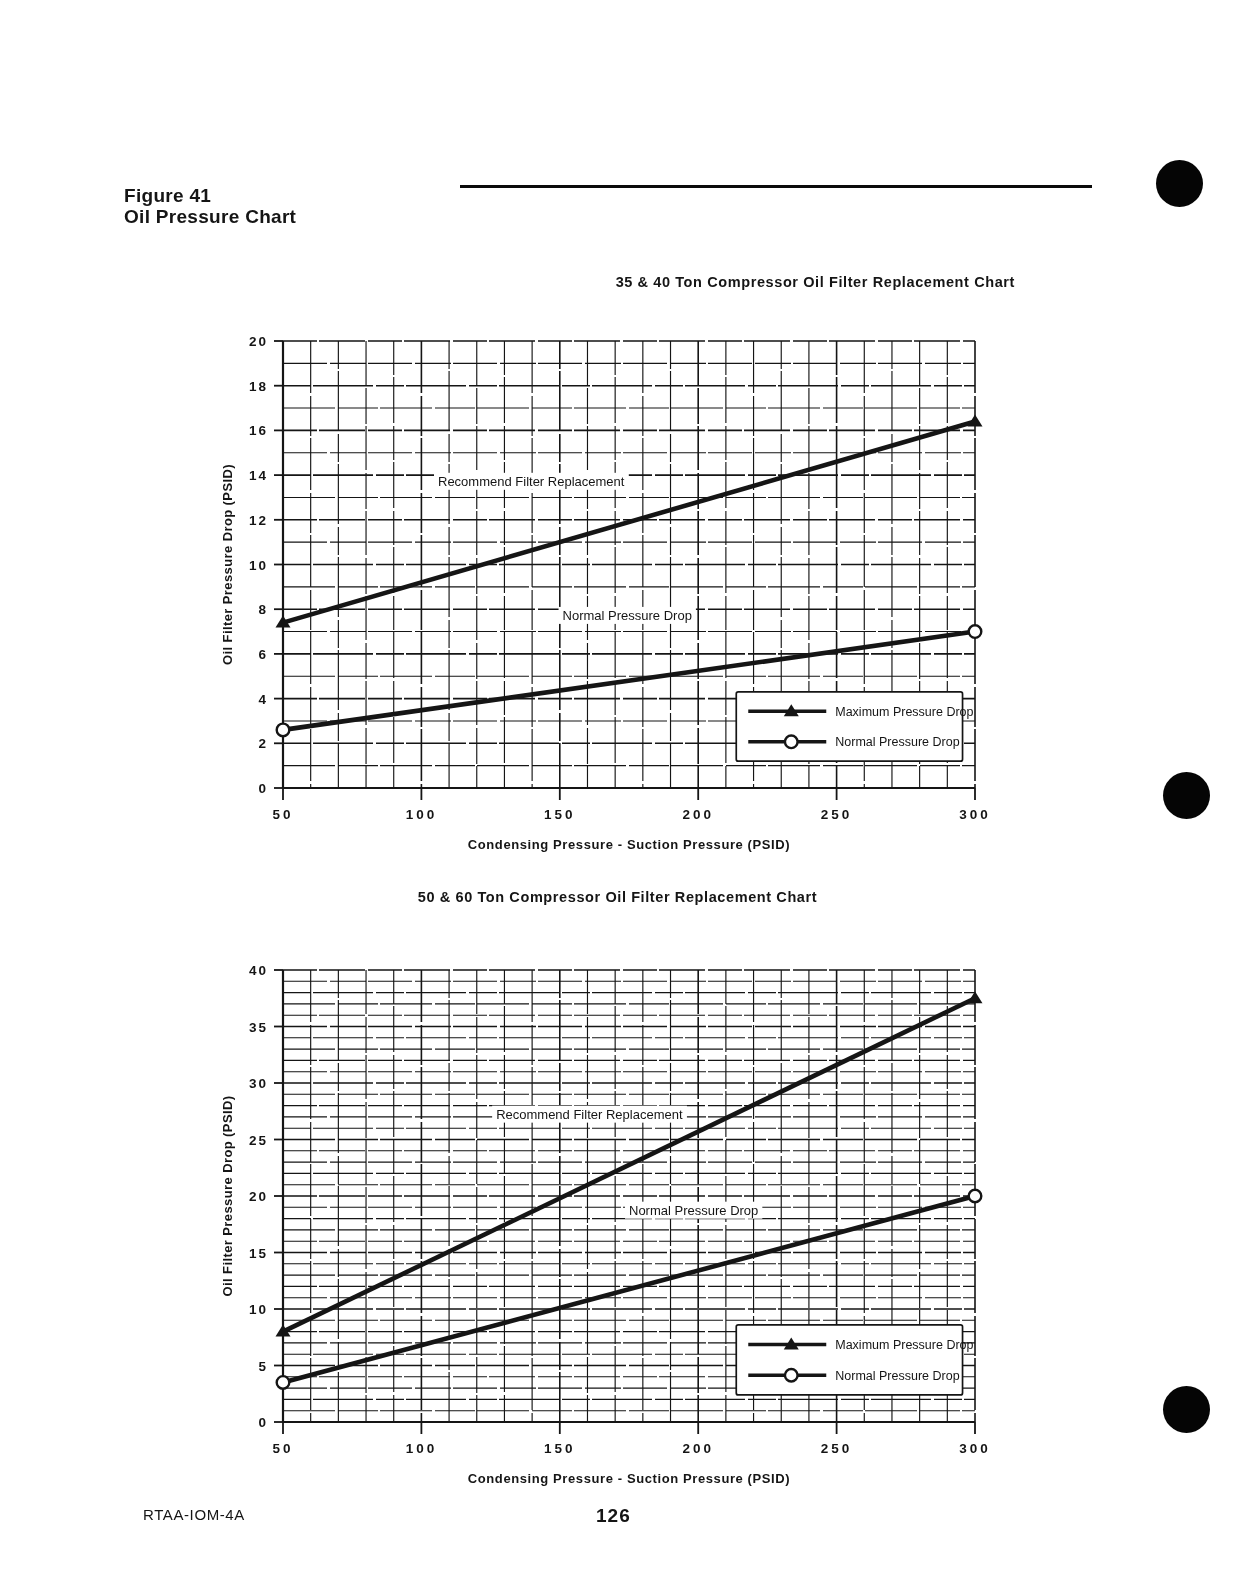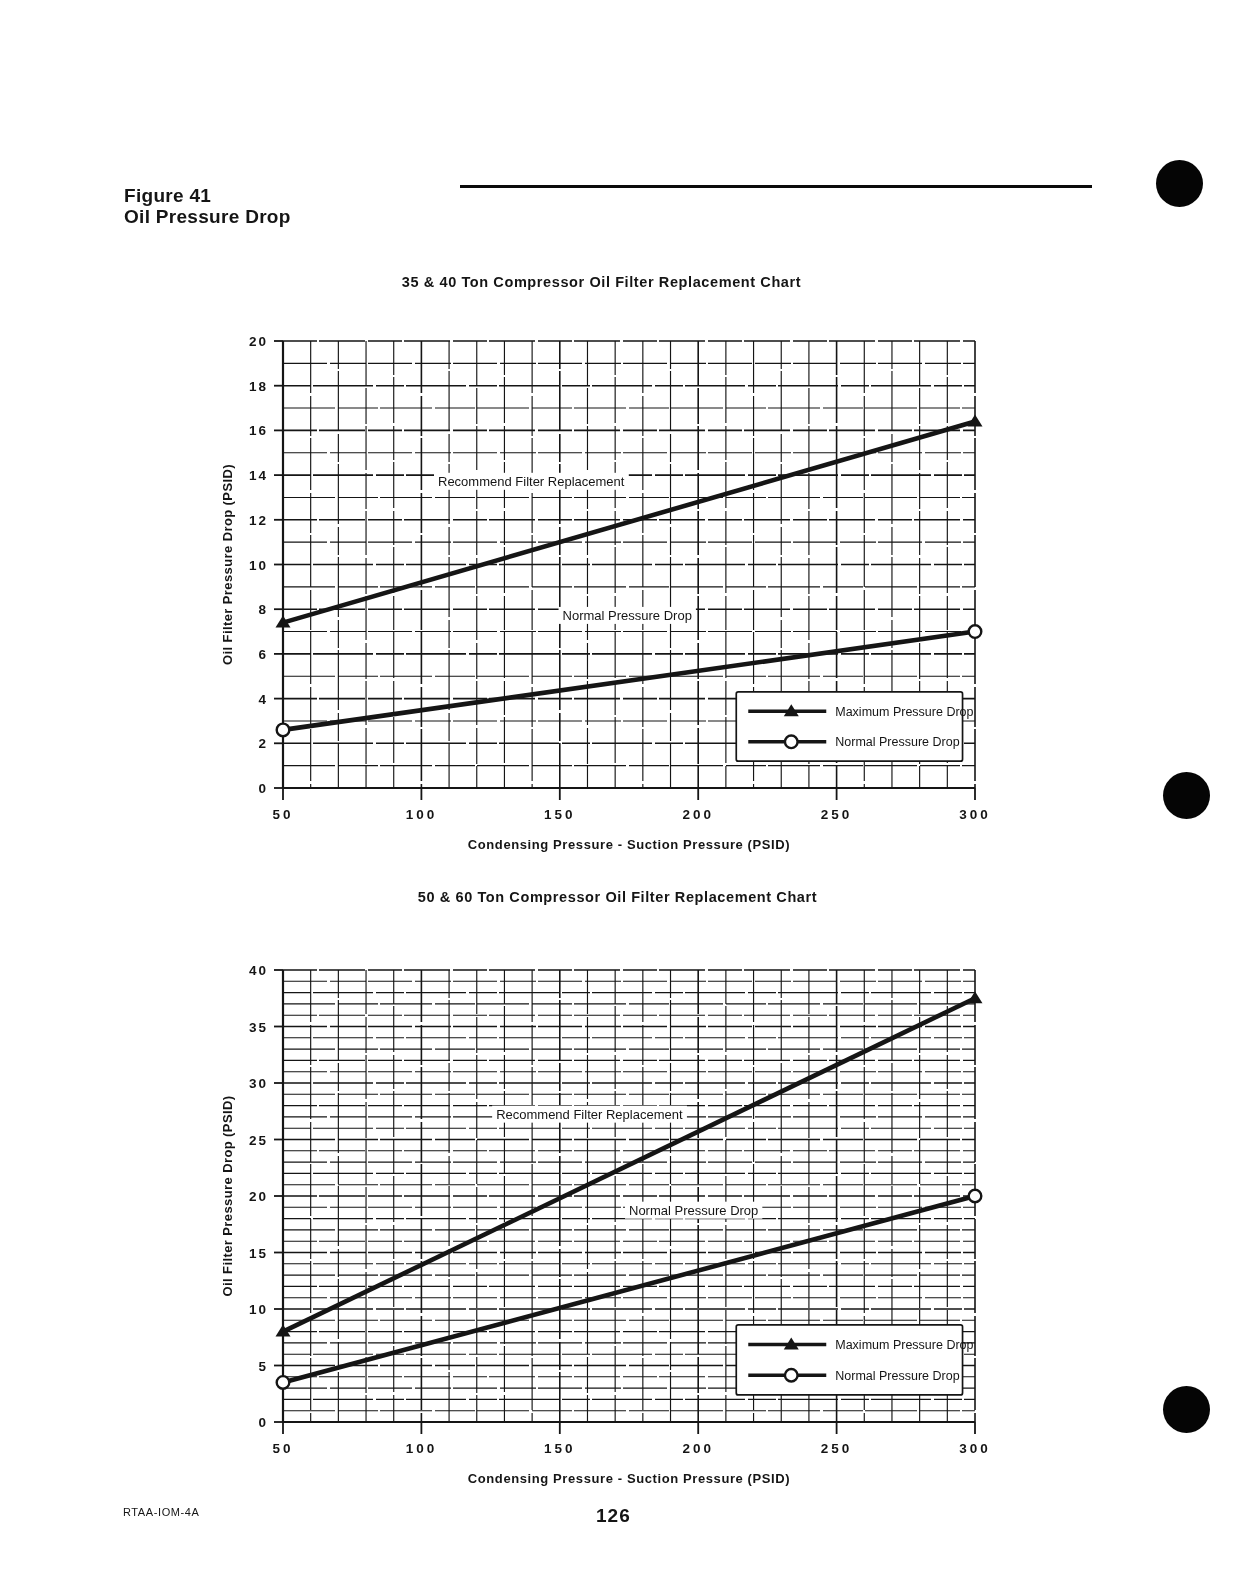--- a/index.html
+++ b/index.html
@@ -2,39 +2,39 @@
 <html><head>
 <meta charset="utf-8">
 <style>
   html,body{margin:0;padding:0;}
   body{width:1243px;height:1592px;background:#ffffff;position:relative;overflow:hidden;
        font-family:"Liberation Sans",sans-serif;color:#151515;}
   .abs{position:absolute;}
   .dot{position:absolute;width:47px;height:47px;border-radius:50%;background:#050505;}
   .figure-heading{font-weight:bold;font-size:19px;line-height:21px;letter-spacing:0.3px;}
   .chart-title{font-weight:bold;font-size:14.5px;text-align:center;letter-spacing:0.6px;}
-  .footer-text{font-size:11px;letter-spacing:0.6px;}
+  .footer-text{font-size:15px;letter-spacing:0.6px;margin-left:20px;}
   .page-num{font-size:19px;font-weight:600;letter-spacing:1px;}
   svg text{fill:#151515;font-family:"Liberation Sans",sans-serif;}
 </style>
 </head>
 <body>
 
 <div class="abs" style="left:460px;top:185px;width:632px;height:3px;background:#0a0a0a;"></div>
 
 <div class="dot" style="left:1156px;top:160px;"></div>
 <div class="dot" style="left:1163px;top:772px;"></div>
 <div class="dot" style="left:1163px;top:1386px;"></div>
 
 <div class="abs figure-heading" style="left:124px;top:185px;">
   <div>Figure 41</div>
-  <div>Oil Pressure Drop</div>
+  <div>Oil Pressure Chart</div>
 </div>
 
-<div class="abs chart-title" style="left:204px;top:274px;width:795px;">35 &amp; 40 Ton Compressor Oil Filter Replacement Chart</div>
+<div class="abs chart-title" style="left:220px;top:274px;width:795px;text-align:right;">35 &amp; 40 Ton Compressor Oil Filter Replacement Chart</div>
 <div class="abs chart-title" style="left:220px;top:889px;width:795px;text-align:center;">50 &amp; 60 Ton Compressor Oil Filter Replacement Chart</div>
 
 <div class="abs" id="chart-mount-0" style="left:200px;top:328px;"><svg width="815" height="532">
       <line x1="83" y1="13" x2="83" y2="460" stroke="#151515" stroke-width="1.6" stroke-dasharray="34 2 46 3"></line>
       <line x1="110.68" y1="13" x2="110.68" y2="460" stroke="#151515" stroke-width="1.15" stroke-dasharray="52 3 40 2"></line>
       <line x1="138.36" y1="13" x2="138.36" y2="460" stroke="#151515" stroke-width="1.15" stroke-dasharray="28 2 60 3"></line>
       <line x1="166.04" y1="13" x2="166.04" y2="460" stroke="#151515" stroke-width="1.15" stroke-dasharray="44 3 36 2"></line>
       <line x1="193.72" y1="13" x2="193.72" y2="460" stroke="#151515" stroke-width="1.15" stroke-dasharray="34 2 46 3"></line>
       <line x1="221.4" y1="13" x2="221.4" y2="460" stroke="#151515" stroke-width="1.6" stroke-dasharray="52 3 40 2"></line>
       <line x1="249.07999999999998" y1="13" x2="249.07999999999998" y2="460" stroke="#151515" stroke-width="1.15" stroke-dasharray="28 2 60 3"></line>

